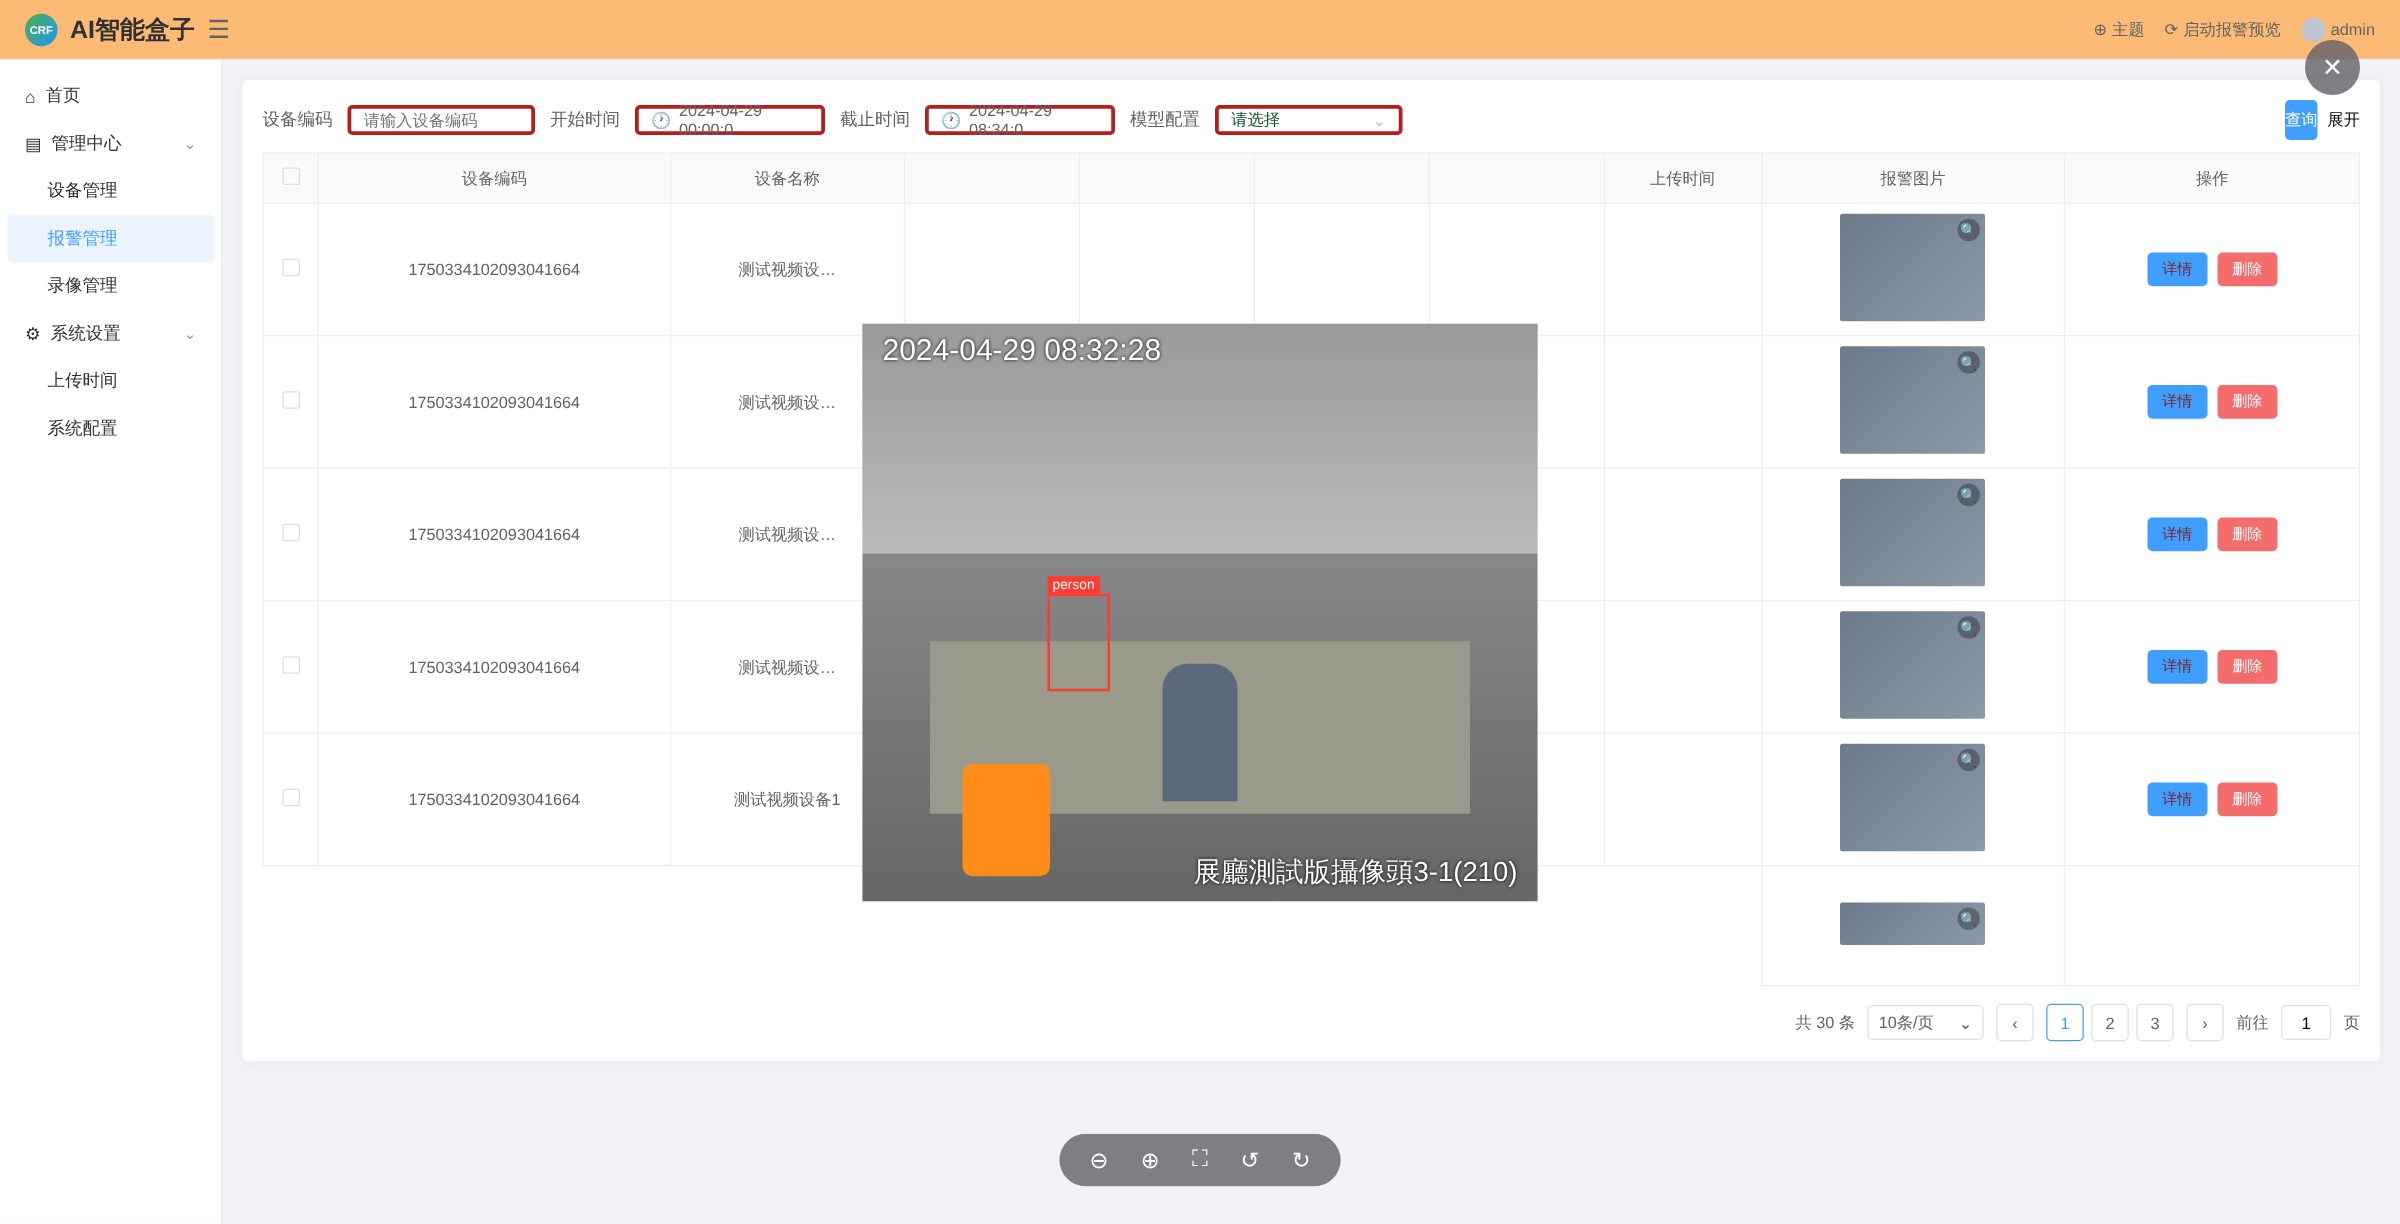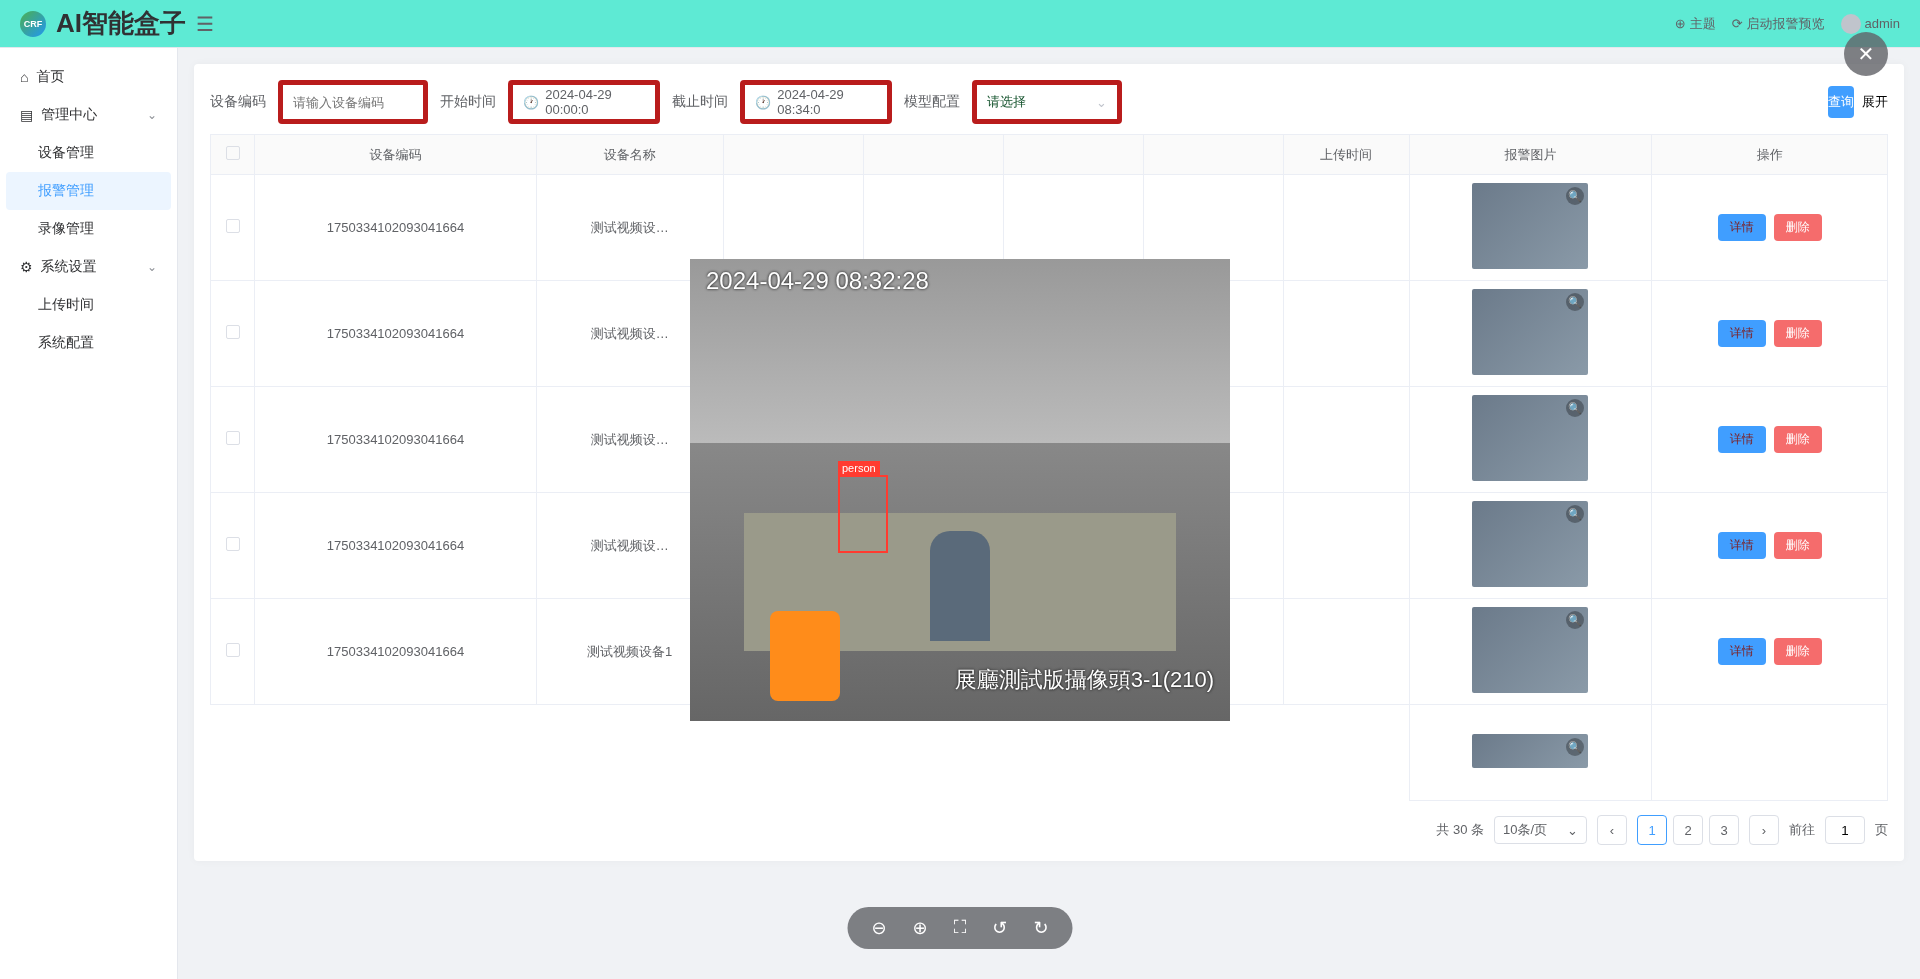--- a/index.html
+++ b/index.html
@@ -1,39 +1,39 @@
 <!DOCTYPE html>
 <html><head>
 <meta charset="utf-8">
 <style>
 * { box-sizing: border-box; margin: 0; padding: 0; }
 body { font-family: -apple-system, BlinkMacSystemFont, "Segoe UI", "PingFang SC", sans-serif; background: #f0f2f5; color: #606266; font-size: 14px; overflow: hidden; }
 
-.header { height: 48px; background: #5eead4; display: flex; align-items: center; padding: 0 20px; border-bottom: 1px solid #e4e7ed; justify-content: space-between; }
+.header { height: 48px; background: #fdba74; display: flex; align-items: center; padding: 0 20px; border-bottom: 1px solid #e4e7ed; justify-content: space-between; }
 .header-left { display: flex; align-items: center; gap: 10px; }
 .logo-badge { width: 26px; height: 26px; border-radius: 50%; background: linear-gradient(135deg,#4caf50,#2196f3); display: flex; align-items: center; justify-content: center; color: #fff; font-size: 9px; font-weight: bold; }
-.app-title { font-size: 26px; font-weight: 600; color: #303133; }
+.app-title { font-size: 20px; font-weight: 600; color: #303133; }
 .menu-toggle { font-size: 20px; cursor: pointer; color: #606266; }
 .header-right { display: flex; align-items: center; gap: 16px; color: #606266; font-size: 13px; }
 .header-right span { cursor: pointer; display: flex; align-items: center; gap: 4px; }
 .avatar { width: 20px; height: 20px; border-radius: 50%; background: #c0c4cc; display: inline-block; }
 
 .layout { display: flex; height: calc(100vh - 48px); }
 .sidebar { width: 178px; background: #fff; border-right: 1px solid #e4e7ed; padding-top: 10px; }
 .menu-item { padding: 10px 20px; display: flex; align-items: center; gap: 8px; cursor: pointer; color: #303133; font-size: 14px; }
 .menu-item.sub { padding-left: 38px; }
 .menu-item.active { background: #ecf5ff; color: #409eff; border-radius: 4px; margin: 0 6px; padding-left: 32px; }
 .menu-item .chevron { margin-left: auto; color: #909399; font-size: 12px; }
 
 .main { flex: 1; padding: 16px; overflow: auto; }
 .panel { background: #fff; border-radius: 4px; padding: 16px; box-shadow: 0 0 8px rgba(0,0,0,0.04); }
 
 .search-bar { display: flex; align-items: center; gap: 12px; flex-wrap: wrap; margin-bottom: 10px; }
 .search-bar label { color: #606266; font-size: 14px; }
-.input, .select { height: 44px; border: 5px solid #b91c1c; border-radius: 4px; padding: 0 10px; font-size: 13px; color: #606266; background: #fff; }
+.input, .select { height: 24px; border: 3px solid #b91c1c; border-radius: 4px; padding: 0 10px; font-size: 13px; color: #606266; background: #fff; }
 .input { width: 150px; }
 .date-input { width: 152px; display: flex; align-items: center; gap: 6px; }
 .select { width: 150px; display: flex; align-items: center; justify-content: space-between; }
 .btn { height: 32px; padding: 0 0; border: none; border-radius: 4px; cursor: pointer; font-size: 13px; }
 .btn-primary { background: #409eff; color: #fff; }
 .btn-text { background: none; color: #000000; }
 .search-actions { margin-left: auto; display: flex; gap: 8px; }
 
 table { width: 100%; border-collapse: collapse; }
 th, td { border: 1px solid #ebeef5; padding: 8px; text-align: center; font-size: 13px; color: #606266; }
@@ -49,21 +49,21 @@
 .pagination { display: flex; align-items: center; justify-content: flex-end; gap: 10px; margin-top: 14px; font-size: 13px; color: #606266; }
 .page-select { border: 1px solid #dcdfe6; border-radius: 4px; padding: 4px 8px; display: flex; align-items: center; gap: 20px; }
 .page-btn { width: 30px; height: 30px; border: 1px solid #dcdfe6; border-radius: 4px; display: flex; align-items: center; justify-content: center; cursor: pointer; background: #fff; }
 .page-btn.active { border-color: #409eff; color: #409eff; }
 .page-input { width: 40px; height: 28px; border: 1px solid #dcdfe6; border-radius: 4px; text-align: center; }
 
 
 .viewer-overlay { position: fixed; inset: 0; display: flex; align-items: center; justify-content: center; z-index: 1000; }
 .viewer-img { width: 540px; height: 462px; background: linear-gradient(180deg,#888 0%,#aaa 30%,#777 100%); position: relative; overflow: hidden; }
 .viewer-timestamp { position: absolute; top: 8px; left: 16px; color: #fff; font-size: 24px; font-weight: 500; text-shadow: 0 0 3px #000; }
-.viewer-watermark { position: absolute; bottom: 26px; right: 16px; color: #fff; font-size: 22px; text-shadow: 0 0 3px #000; }
+.viewer-watermark { position: absolute; bottom: 8px; right: 16px; color: #fff; font-size: 22px; text-shadow: 0 0 3px #000; }
 .detect-box { position: absolute; border: 2px solid #ff3b30; }
 .detect-box::before { content: attr(data-label); position: absolute; top: -16px; left: -2px; background: #ff3b30; color: #fff; font-size: 11px; padding: 1px 4px; }
 .viewer-close { position: fixed; top: 32px; right: 32px; width: 44px; height: 44px; border-radius: 50%; background: rgba(96,98,102,0.8); color: #fff; display: flex; align-items: center; justify-content: center; font-size: 20px; cursor: pointer; z-index: 1001; }
 .viewer-toolbar { position: fixed; bottom: 30px; left: 50%; transform: translateX(-50%); background: rgba(96,98,102,0.8); border-radius: 22px; padding: 10px 24px; display: flex; gap: 26px; z-index: 1001; }
 .viewer-tool { color: #fff; font-size: 18px; cursor: pointer; }
 
 
 .scene-ceiling { position:absolute; top:0; left:0; right:0; height:40%; background: linear-gradient(#999,#bbb); }
 .scene-floor { position:absolute; bottom:0; left:0; right:0; height:60%; background: linear-gradient(#888,#666); }
 .scene-desk { position:absolute; bottom:15%; left:10%; right:10%; height:30%; background:#9a9a8a; }

